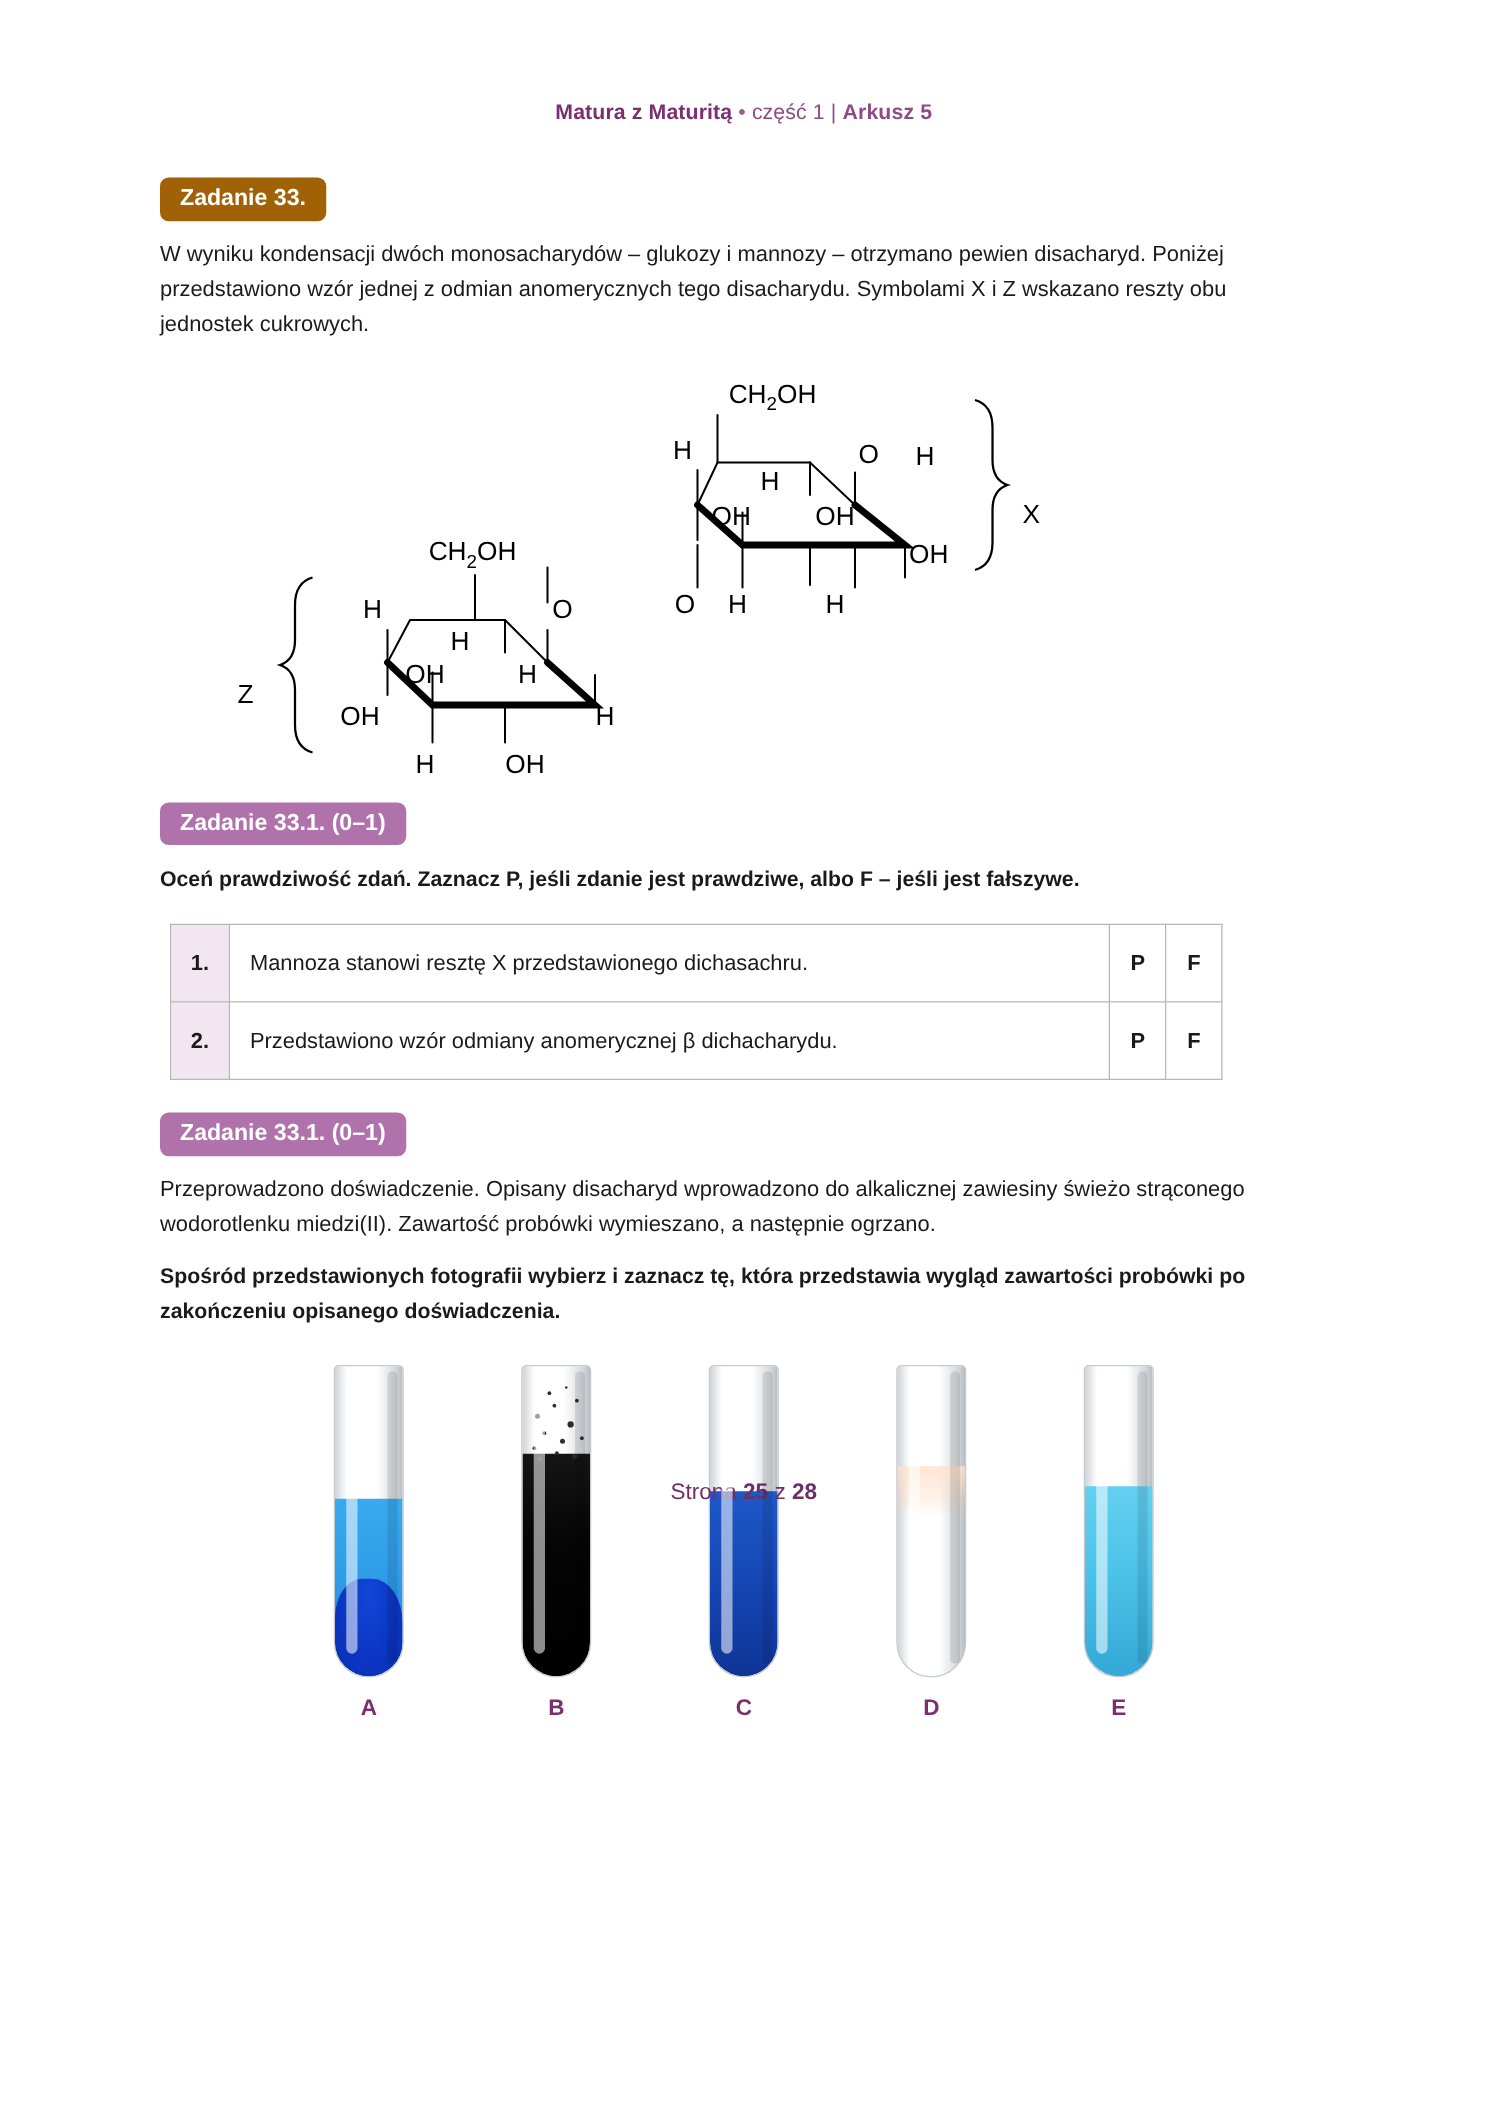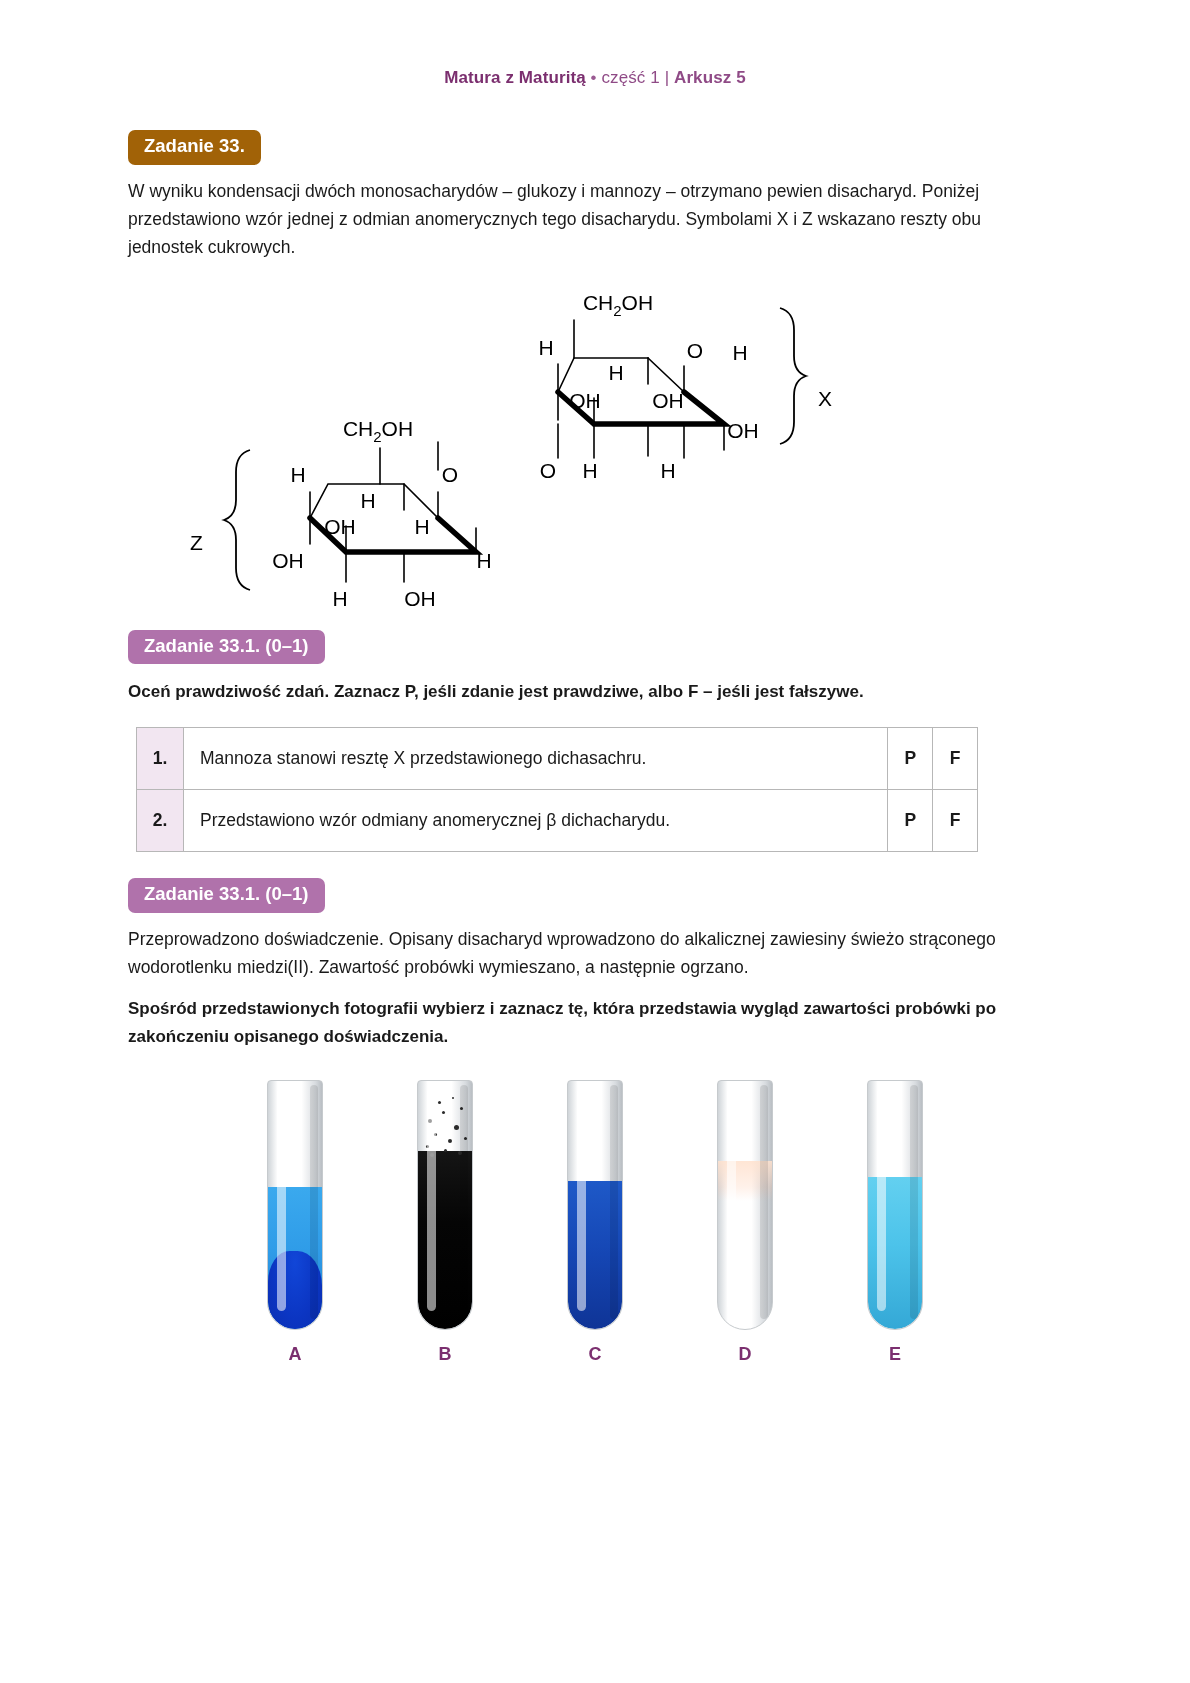--- a/index.html
+++ b/index.html
@@ -13,21 +13,21 @@
     height: 1683px;
     font-family: "Liberation Sans", sans-serif;
     color: #1a1a1a;
     position: relative;
     overflow: hidden;
   }
   .page {
     width: 1190px;
     height: 1250px;
     position: relative;
-    padding: 0 128px;
+    padding: 12px 128px;
   }
   
   .header {
     text-align: center;
     padding-top: 68px;
     font-size: 17px;
     letter-spacing: .1px;
   }
   .header .brand {
     font-weight: bold;
@@ -364,14 +364,20 @@
           <div class="liquid" style="height:152px;background:linear-gradient(to bottom,#63d0f0 0%,#4cc3ea 45%,#34a8d6 100%);"></div>
           <div class="gloss"></div>
           <div class="shade"></div>
         </div>
         <div class="tube-label">E</div>
       </div>
 
     </div>
   </div>
 
+  <div class="footer">
+    <span>Strona</span>
+    <b>25</b>
+    <span>z</span>
+    <b>28</b>
+  </div>
 
 </div>
 
 </body></html>

